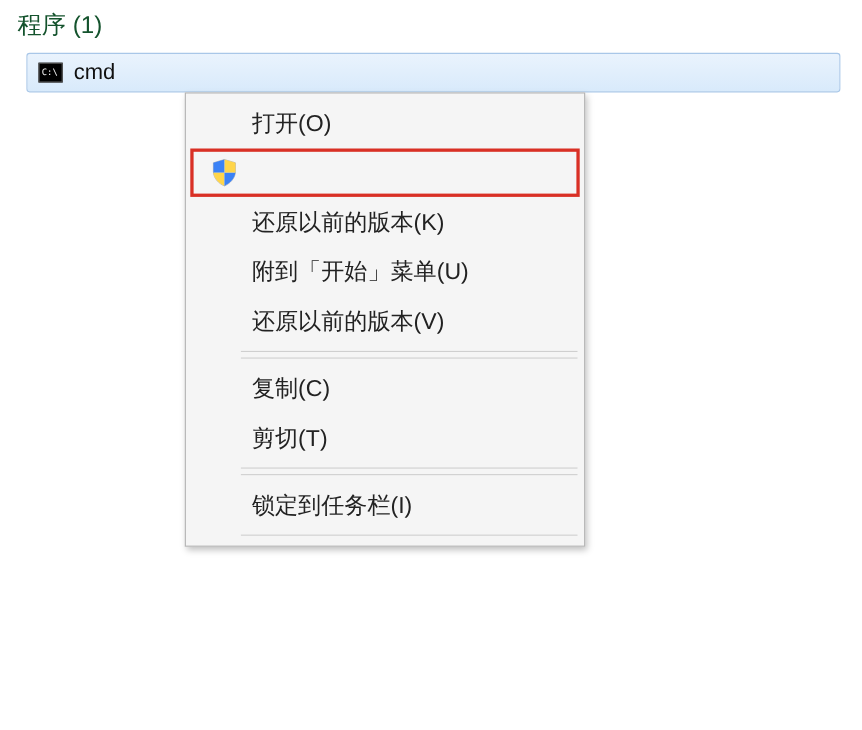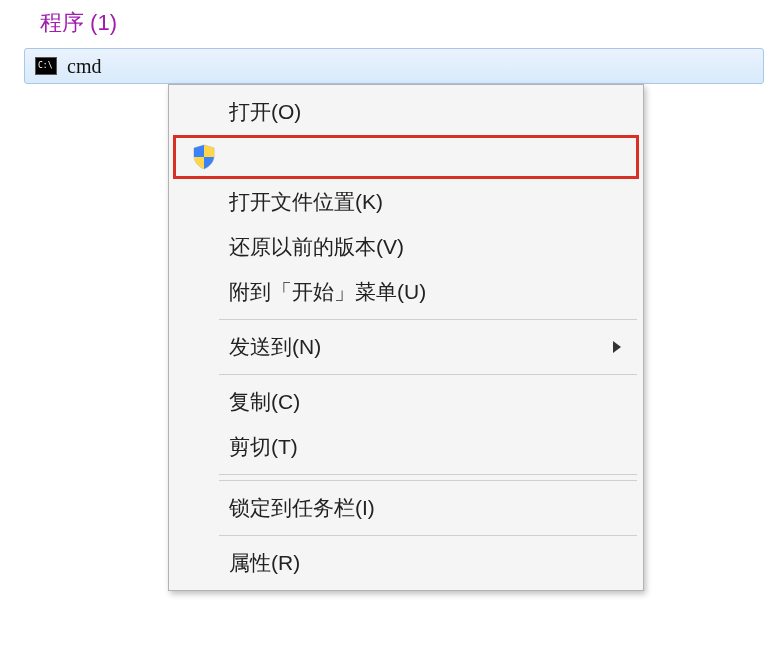--- a/index.html
+++ b/index.html
@@ -6,23 +6,22 @@
     body {
       font-family: "Microsoft YaHei", "SimSun", Tahoma, sans-serif;
       background: #fff;
       width: 784px;
       height: 664px;
       position: relative;
       overflow: hidden;
     }
     .header {
       padding: 8px 16px 10px 16px;
-      color: #a21caf;
+      color: #14532d;
       font-size: 22px;
-      margin-left: 24px;
     }
     .result-row {
       margin: 0 20px 0 24px;
       height: 36px;
       background: linear-gradient(#eaf3fd, #d8eafb);
       border: 1px solid #a9c7e8;
       border-radius: 3px;
       display: flex;
       align-items: center;
       padding-left: 10px;
@@ -41,27 +40,26 @@
     .cmd-icon::before {
       content: "C:\\";
       color: #fff;
       font-size: 8px;
       font-family: monospace;
       line-height: 1;
     }
     .result-text {
       font-size: 20px;
       color: #111;
-      font-family: Liberation Serif, serif;
     }
     .context-menu {
       position: absolute;
       left: 168px;
       top: 84px;
-      width: 476px;
+      width: 364px;
       background: #f5f5f5;
       border: 1px solid #b3b3b3;
       box-shadow: 2px 3px 6px rgba(0,0,0,0.25);
       padding: 4px 2px;
     }
     .menu-item {
       position: relative;
       height: 44px;
       display: flex;
       align-items: center;
@@ -128,37 +126,33 @@
         <path d="M12 1 L22 4 V12 C22 18 17 23 12 25 C7 23 2 18 2 12 V4 Z" fill="#fff" stroke="#888" stroke-width="0.5"></path>
         <path d="M12 1 L22 4 V13 H12 Z" fill="#ffd54a"></path>
         <path d="M12 1 L2 4 V13 H12 Z" fill="#3b82f6"></path>
         <path d="M2 13 H12 V25 C7 23 2 18 2 12 Z" fill="#ffd54a"></path>
         <path d="M22 13 H12 V25 C17 23 22 18 22 12 Z" fill="#3b82f6"></path>
       </svg>
     </span>
   </div>
 
   <div class="menu-item">
-    <span class="label">打开文件位置(K)</span>
+    <span class="label">还原以前的版本(K)</span>
+  </div>
+
+  <div class="menu-item">
+    <span class="label">附到「开始」菜单(U)</span>
   </div>
 
   <div class="menu-item">
     <span class="label">还原以前的版本(V)</span>
   </div>
 
-  <div class="menu-item">
-    <span class="label">附到「开始」菜单(U)</span>
-  </div>
-
   <div class="separator"></div>
 
-  <div class="menu-item">
-    <span class="label">发送到(N)</span>
-    <span class="submenu-arrow"></span>
-  </div>
 
   <div class="separator"></div>
 
   <div class="menu-item">
     <span class="label">复制(C)</span>
   </div>
 
   <div class="menu-item">
     <span class="label">剪切(T)</span>
   </div>
@@ -167,17 +161,14 @@
 
 
   <div class="separator"></div>
 
   <div class="menu-item">
     <span class="label">锁定到任务栏(I)</span>
   </div>
 
   <div class="separator"></div>
 
-  <div class="menu-item">
-    <span class="label">属性(R)</span>
-  </div>
 
 </div>
 
 </body></html>

